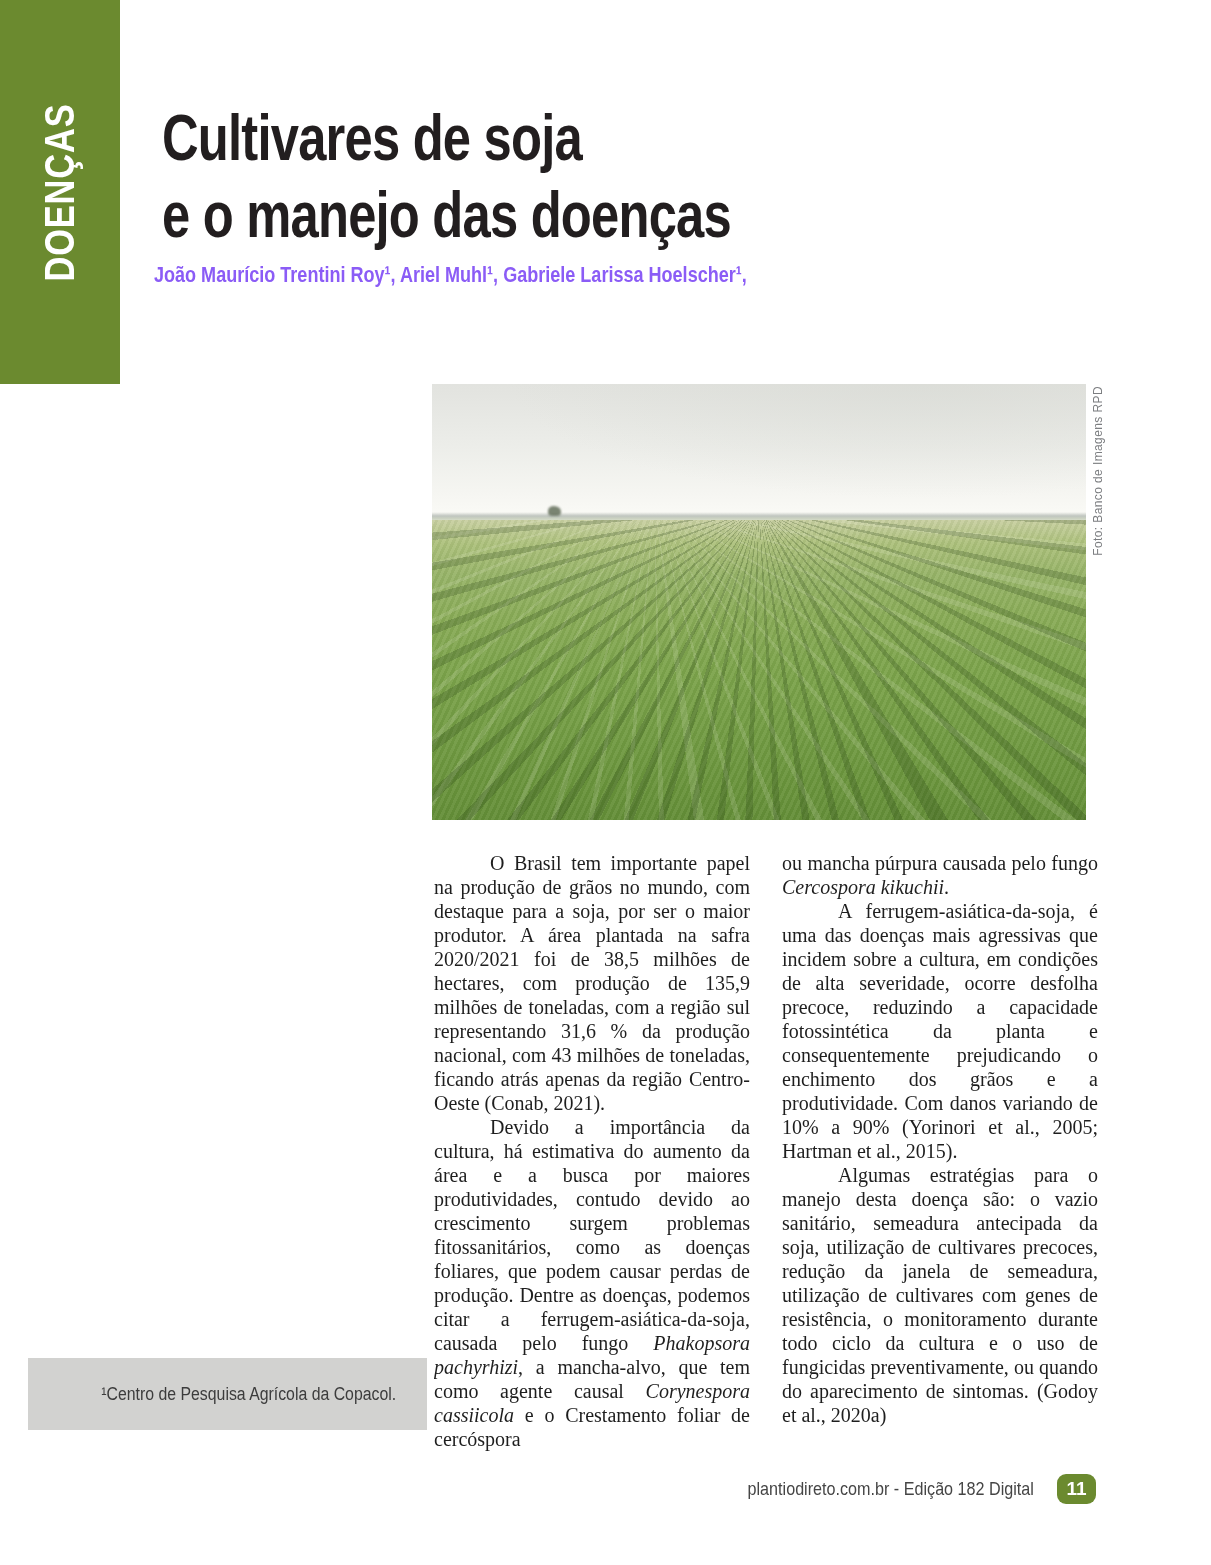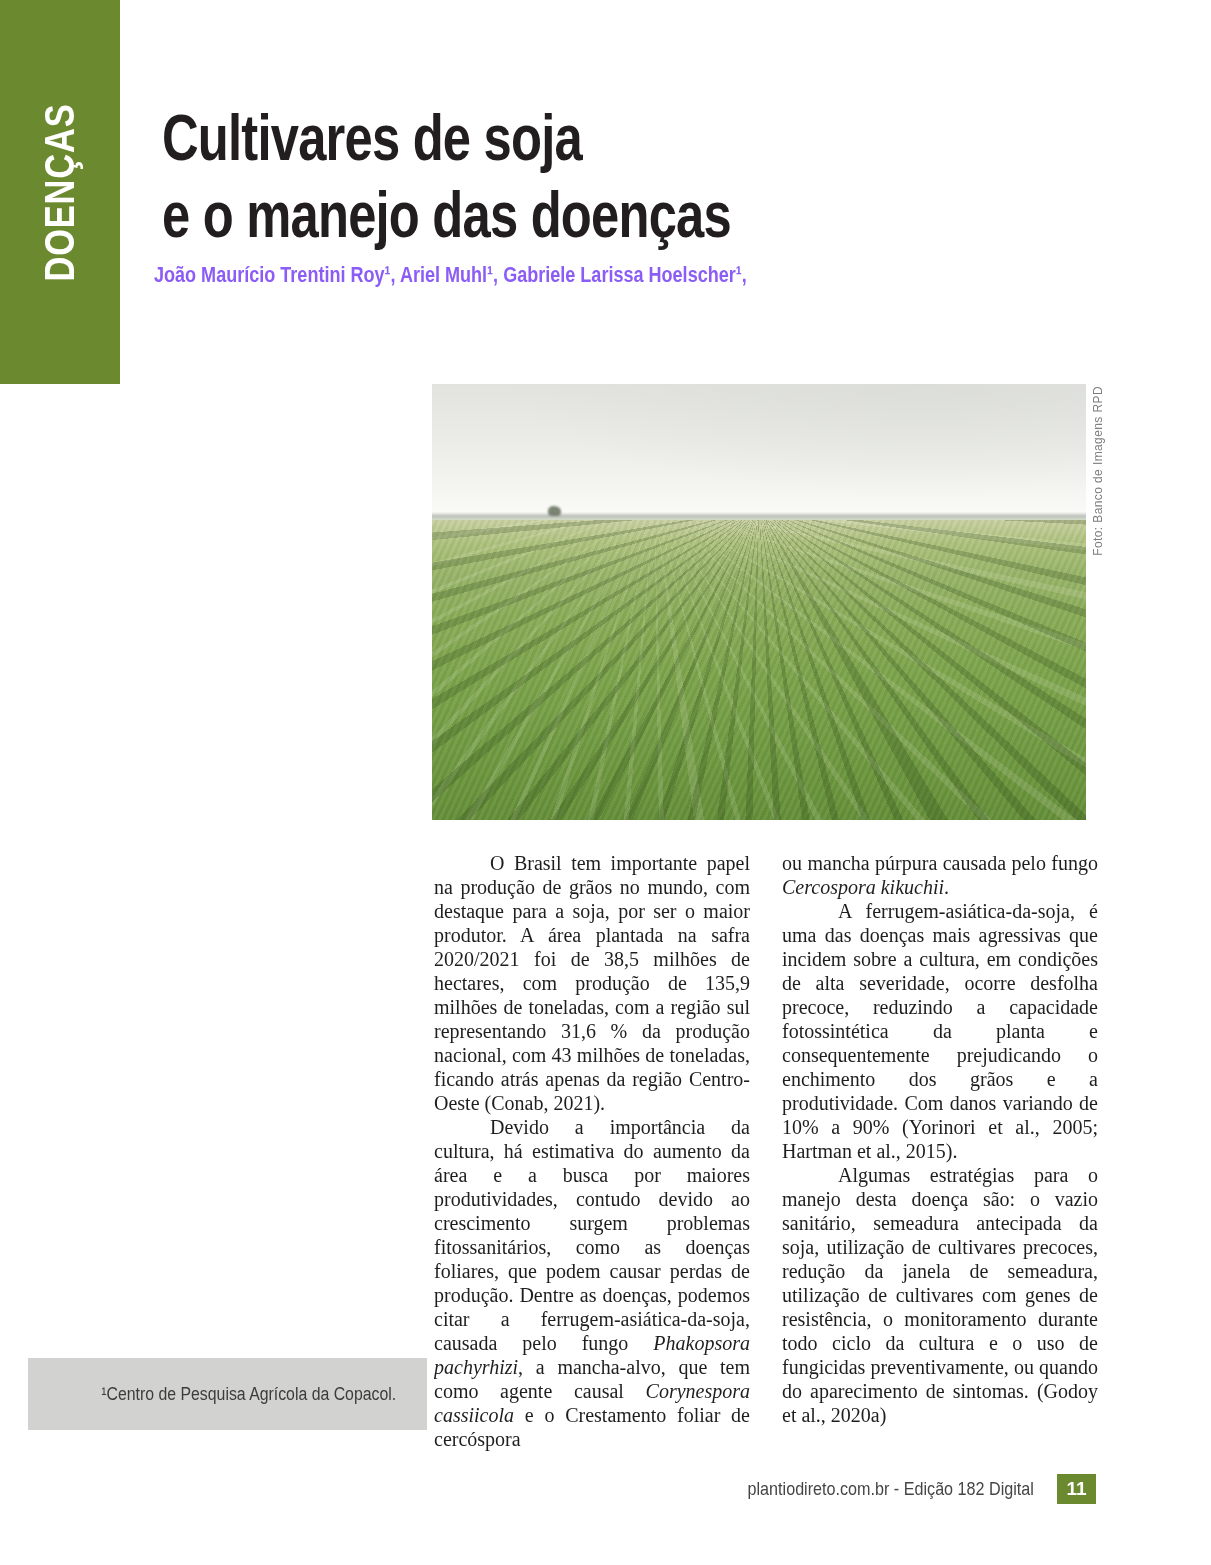--- a/index.html
+++ b/index.html
@@ -110,21 +110,21 @@
   
   .footer {
     position:absolute; top:1474px; right:115px; height:30px;
     display:flex; align-items:center; gap:23px;
   }
   .footer-text { font-size:19px; color:#454545; white-space:nowrap; }
   .footer-text > span { display:inline-block; transform:scaleX(0.85); transform-origin:100% 50%; }
   .page-badge {
     width:39px; height:30px; background:var(--accent-green, #6b8a2f);
     color:#ffffff; font-weight:700; font-size:19px;
-    display:flex; align-items:center; justify-content:center;
+    display:flex; align-items:center; justify-content:center;border-radius:9px;
   }
 </style>
 </head>
 <body>
 
 <div class="page">
 
   <div class="banner">
     <div class="banner-label-box">
       <span class="condense">DOENÇAS</span>

